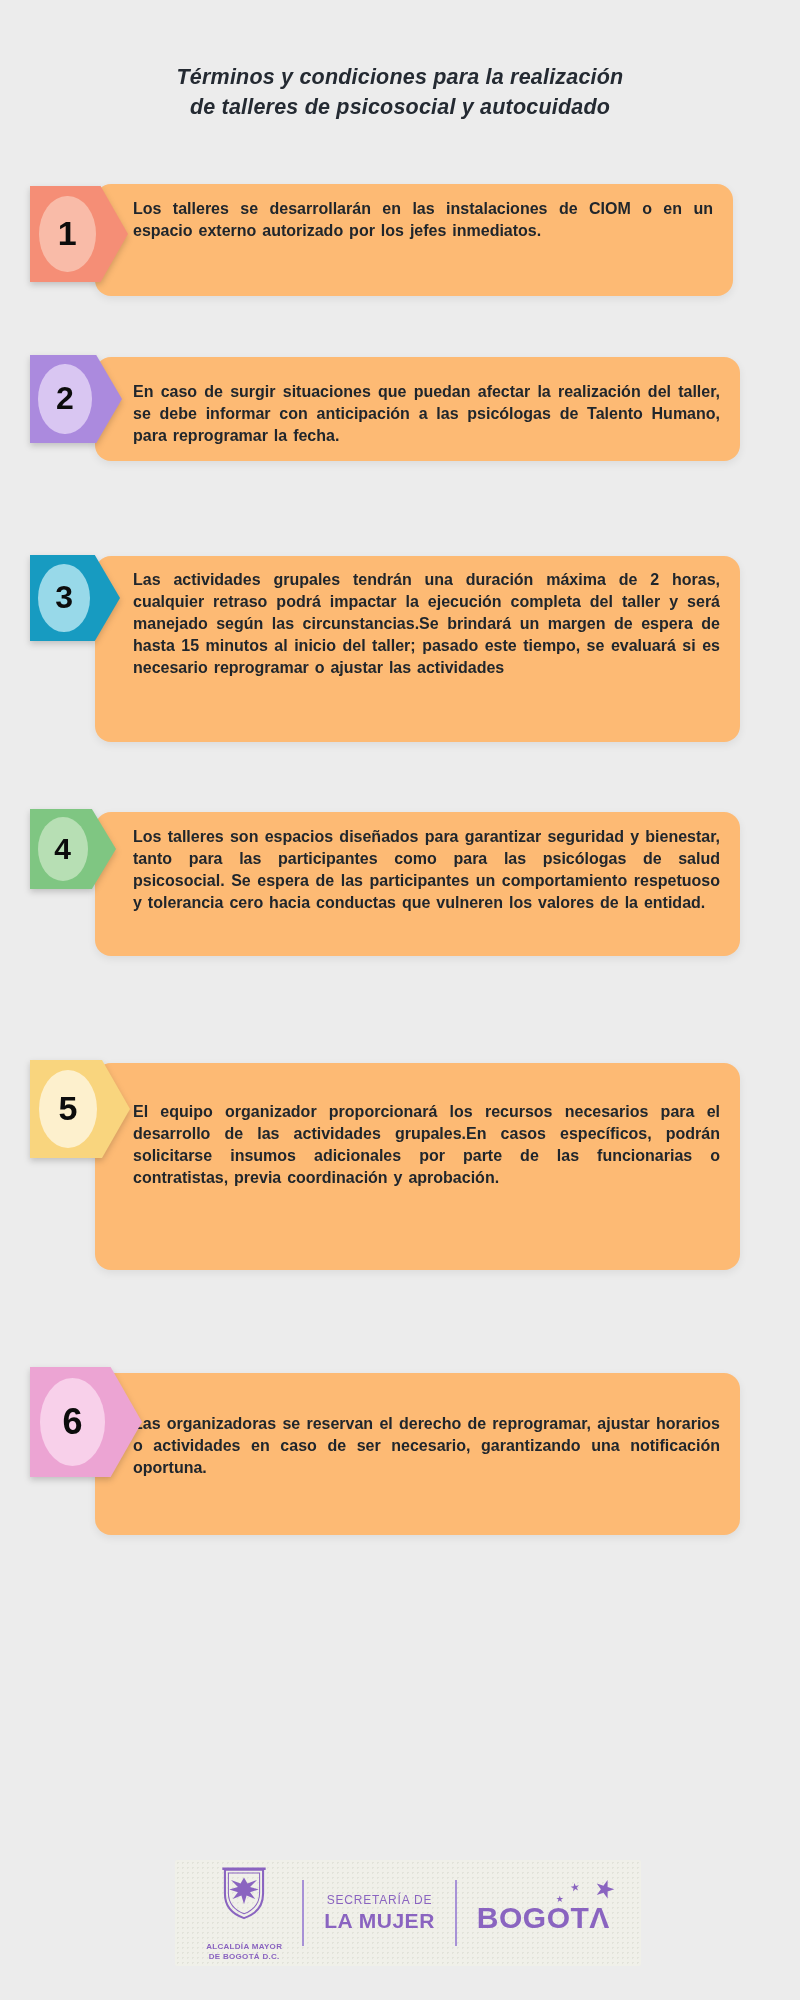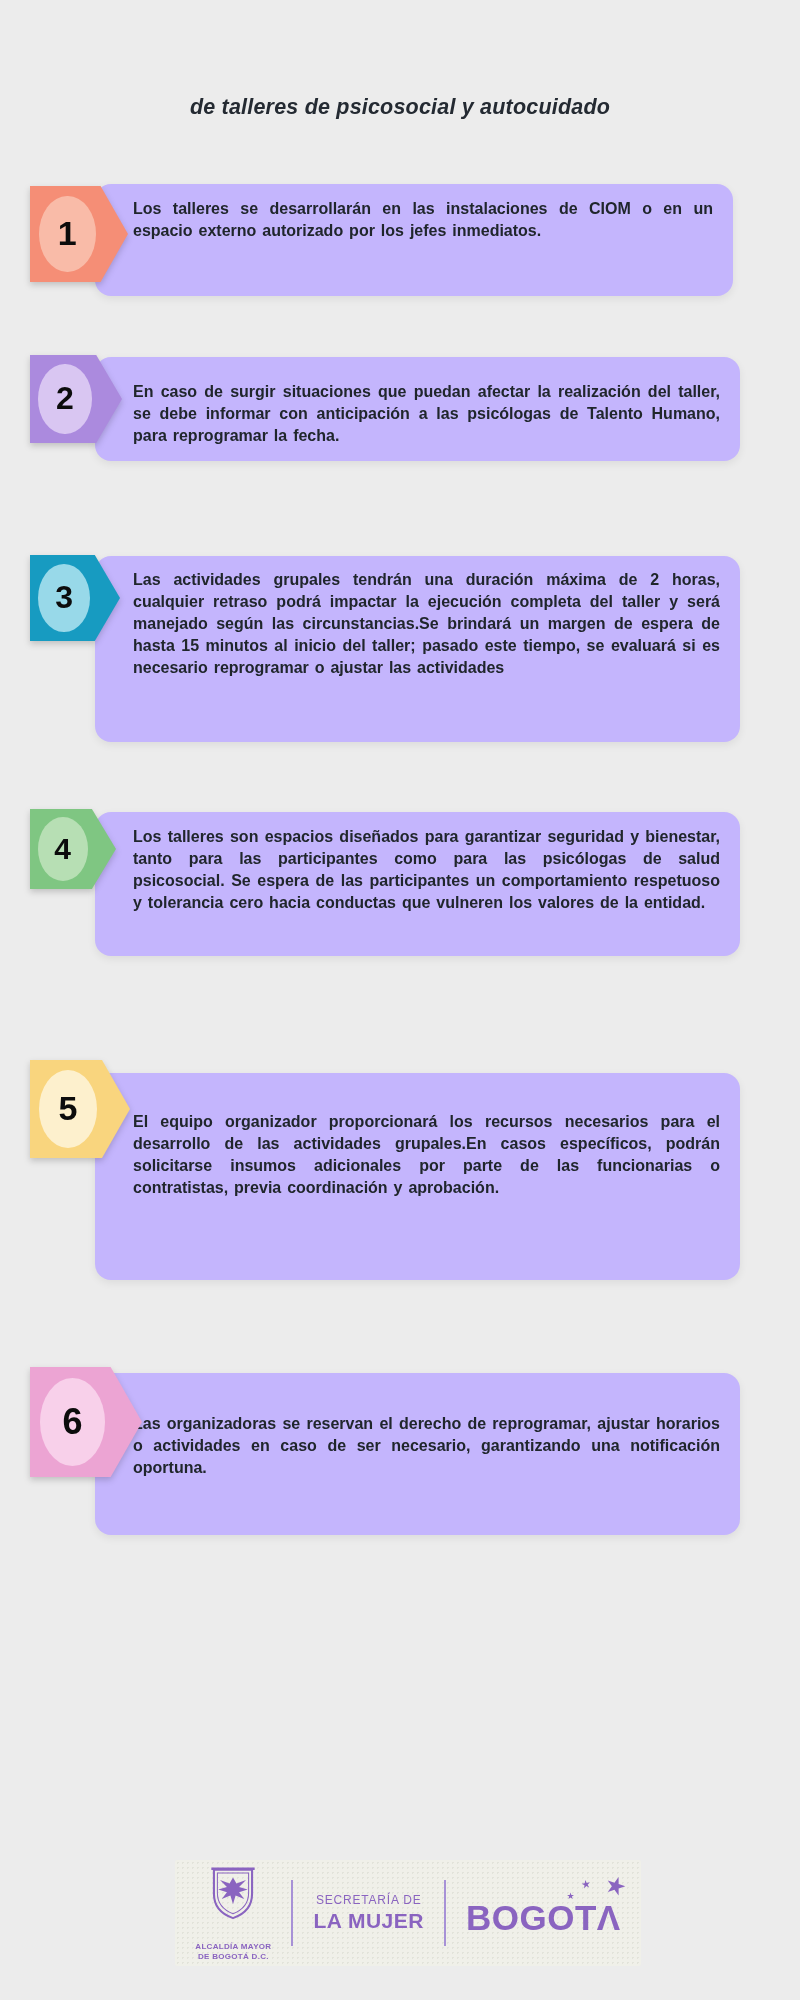--- a/index.html
+++ b/index.html
@@ -15,21 +15,21 @@
     position:absolute;top:48px;left:0;width:100%;
     text-align:center;
     font-size:21.5px;line-height:30px;
     font-weight:800;font-style:italic;
     color:#242a32;letter-spacing:.2px;
   }
   
   .item{position:absolute;left:0;width:100%;}
   .card{
     position:absolute;left:95px;width:645px;
-    background:#c4b5fd;border-radius:16px;
+    background:#fdba74;border-radius:16px;
     box-shadow:0 3px 9px rgba(0,0,0,.07);
   }
   .item-text{
     margin:0;padding:0 20px 0 38px;
     font-size:16px;font-weight:700;
     line-height:22px;color:#20262c;
     text-align:justify;word-spacing:1.5px;
   }
   
   .badge{position:absolute;left:30px;filter:drop-shadow(0 3px 3px rgba(0,0,0,.18));}
@@ -49,21 +49,21 @@
   }
   
   .item-1{top:184px;} .item-1 .card{top:0;height:112px;width:638px;} .item-1 .item-text{padding-top:14px;}
   .item-1 .badge{top:2px;width:98px;height:96px;} .item-1 .badge-num{font-size:34px;}
   .item-2{top:355px;} .item-2 .card{top:2px;height:104px;} .item-2 .item-text{padding-top:24px;}
   .item-2 .badge{top:0;width:92px;height:88px;} .item-2 .badge-num{font-size:32px;}
   .item-3{top:555px;} .item-3 .card{top:1px;height:186px;} .item-3 .item-text{padding-top:13px;}
   .item-3 .badge{top:0;width:90px;height:86px;} .item-3 .badge-num{font-size:32px;}
   .item-4{top:809px;} .item-4 .card{top:3px;height:144px;} .item-4 .item-text{padding-top:14px;}
   .item-4 .badge{top:0;width:86px;height:80px;} .item-4 .badge-num{font-size:30px;}
-  .item-5{top:1060px;} .item-5 .card{top:13px;height:207px;} .item-5 .item-text{padding-top:38px;}
+  .item-5{top:1060px;} .item-5 .card{top:3px;height:207px;} .item-5 .item-text{padding-top:38px;}
   .item-5 .badge{top:0;width:100px;height:98px;} .item-5 .badge-num{font-size:34px;}
   .item-6{top:1367px;} .item-6 .card{top:6px;height:162px;} .item-6 .item-text{padding-top:40px;}
   .item-6 .badge{top:0;width:112px;height:110px;} .item-6 .badge-num{font-size:36px;}
   
   .note{
     position:absolute;left:10px;top:1638px;width:780px;height:129px;
     background:#f8fafc;border-radius:10px;
     box-shadow:0 3px 8px rgba(0,0,0,.06);
     box-sizing:border-box;padding:12px 16px;
   }
@@ -81,33 +81,33 @@
     display:flex;align-items:center;justify-content:center;gap:20px;
   }
   .brand-purple{color:#8a64c0;}
   .coat{display:flex;flex-direction:column;align-items:center;gap:20px;}
   .coat-label{font-size:8px;font-weight:800;letter-spacing:.3px;line-height:10px;text-align:center;}
   .fdivider{width:2px;height:66px;background:#a791d6;}
   .secretariat{display:flex;flex-direction:column;align-items:center;gap:2px;}
   .secretariat .line1{font-size:12px;font-weight:400;letter-spacing:.8px;}
   .secretariat .line2{font-size:21px;font-weight:800;letter-spacing:.5px;}
   .bogota{position:relative;padding-top:10px;}
-  .bogota-word{font-size:35px;font-weight:800;letter-spacing:.5px;white-space:nowrap;}
+  .bogota-word{font-size:30px;font-weight:800;letter-spacing:.5px;white-space:nowrap;}
   .bogota-word .a{font-weight:800;}
   .star{position:absolute;line-height:1;}
   .star-big{font-size:24px;right:-6px;top:-14px;transform:rotate(18deg);}
   .star-small{font-size:11px;right:30px;top:-9px;transform:rotate(-10deg);}
   .star-tiny{font-size:9px;right:46px;top:4px;}
 </style>
 </head>
 <body>
 
 <div class="page">
 
-  <h1 class="title"><br><span>de talleres de psicosocial y autocuidado</span></h1>
+  <h1 class="title"><span>Términos y condiciones para la realización</span><br><span>de talleres de psicosocial y autocuidado</span></h1>
 
   <section class="item item-1" style="--badge: #f58e76; --inner: #f9bba8;">
     <div class="card">
       <p class="item-text">Los talleres se desarrollarán en las instalaciones de CIOM o en un espacio externo autorizado por los jefes inmediatos.</p>
     </div>
     <div class="badge">
       <div class="badge-shape">
         <div class="badge-ellipse"></div>
         <div class="badge-num">1</div>
       </div>

